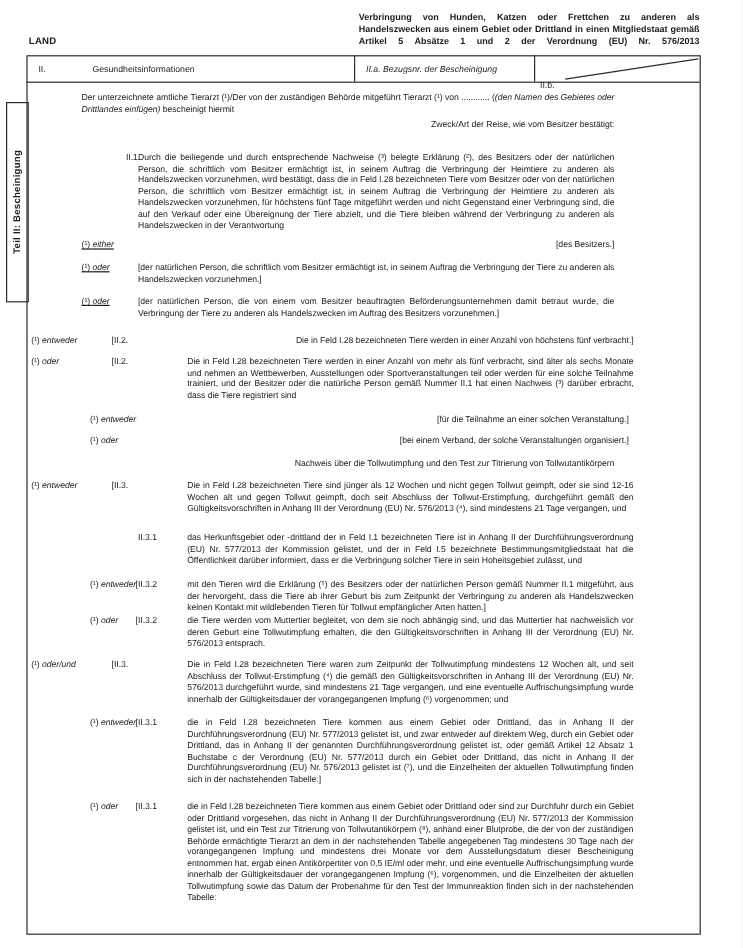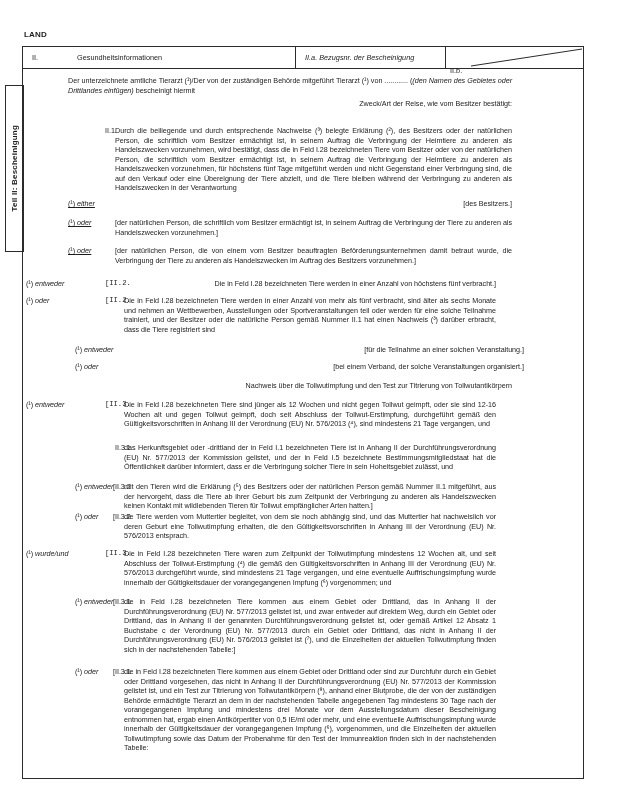--- a/index.html
+++ b/index.html
@@ -30,36 +30,37 @@
             display:flex;align-items:center;justify-content:center;}
   #part-box span{writing-mode:vertical-rl;transform:rotate(180deg);
             font-size:8px;font-weight:bold;white-space:nowrap;letter-spacing:.2px;}
   
   .row{position:absolute;left:0;width:619px;font-size:7.2px;line-height:9.5px;letter-spacing:-0.03px;}
   .mk1{position:absolute;left:26px;white-space:nowrap;}
   .mk2{position:absolute;left:75px;white-space:nowrap;}
   .mk3{position:absolute;left:68px;white-space:nowrap;text-decoration:underline;}
   .mk1 i,.mk2 i,.mk3 i{font-style:italic;}
   .ref1{position:absolute;left:77px;margin-left:28px;}
-  .refb{position:absolute;left:105px;font-family:Liberation Mono, monospace;}
+  .refb{position:absolute;left:93px;}
   .ref2{position:absolute;left:113px;}
   .ref3{position:absolute;left:115px;}
   .txt{position:absolute;text-align:justify;}
   .tA{left:68px;width:444px;}   
   .tB{left:115px;width:397px;}  
-  .tC{left:124px;width:372px;}  
+  .tC{left:156px;width:372px;}  
   .tD{left:142px;width:382px;}  
   .plain{text-align:right;}
 </style>
 </head>
 <body>
 
 <div id="page">
 
   <div class="abs" id="land">LAND</div>
+  <div class="abs" id="title">Verbringung von Hunden, Katzen oder Frettchen zu anderen als Handelszwecken aus einem Gebiet oder Drittland in einen Mitgliedstaat gemäß Artikel 5 Absätze 1 und 2 der Verordnung (EU) Nr. 576/2013</div>
 
   <div class="abs" id="part-box">
     <span>Teil II: Bescheinigung</span>
   </div>
 
   <div class="abs" id="frame"></div>
   <div class="abs" id="hdr-bottom"></div>
   <div class="abs" id="hdr-div1"></div>
   <div class="abs" id="hdr-div2"></div>
   <div class="abs hcell" id="hdr-num">II.</div>
@@ -141,21 +142,21 @@
     <div class="txt tC">mit den Tieren wird die Erklärung (⁵) des Besitzers oder der natürlichen Person gemäß Nummer II.1 mitgeführt, aus der hervorgeht, dass die Tiere ab ihrer Geburt bis zum Zeitpunkt der Verbringung zu anderen als Handelszwecken keinen Kontakt mit wildlebenden Tieren für Tollwut empfänglicher Arten hatten.]</div>
   </div>
 
   <div class="row" style="top:512px">
     <span class="mk2"><span>(¹)</span> <i>oder</i></span>
     <span class="ref2">[II.3.2</span>
     <div class="txt tC">die Tiere werden vom Muttertier begleitet, von dem sie noch abhängig sind, und das Muttertier hat nachweislich vor deren Geburt eine Tollwutimpfung erhalten, die den Gültigkeitsvorschriften in Anhang III der Verordnung (EU) Nr. 576/2013 entsprach.</div>
   </div>
 
   <div class="row" style="top:549px">
-    <span class="mk1"><span>(¹)</span> <i>wurde/und</i></span>
+    <span class="mk1"><span>(¹)</span> <i>oder/und</i></span>
     <span class="refb">[II.3.</span>
     <div class="txt tC">Die in Feld I.28 bezeichneten Tiere waren zum Zeitpunkt der Tollwutimpfung mindestens 12 Wochen alt, und seit Abschluss der Tollwut-Erstimpfung (⁴) die gemäß den Gültigkeitsvorschriften in Anhang III der Verordnung (EU) Nr. 576/2013 durchgeführt wurde, sind mindestens 21 Tage vergangen, und eine eventuelle Auffrischungsimpfung wurde innerhalb der Gültigkeitsdauer der vorangegangenen Impfung (⁶) vorgenommen; und</div>
   </div>
 
   <div class="row" style="top:597px">
     <span class="mk2"><span>(¹)</span> <i>entweder</i></span>
     <span class="ref2">[II.3.1</span>
     <div class="txt tC">die in Feld I.28 bezeichneten Tiere kommen aus einem Gebiet oder Drittland, das in Anhang II der Durchführungsverordnung (EU) Nr. 577/2013 gelistet ist, und zwar entweder auf direktem Weg, durch ein Gebiet oder Drittland, das in Anhang II der genannten Durchführungsverordnung gelistet ist, oder gemäß Artikel 12 Absatz 1 Buchstabe c der Verordnung (EU) Nr. 577/2013 durch ein Gebiet oder Drittland, das nicht in Anhang II der Durchführungsverordnung (EU) Nr. 576/2013 gelistet ist (⁷), und die Einzelheiten der aktuellen Tollwutimpfung finden sich in der nachstehenden Tabelle:]</div>
   </div>
 

